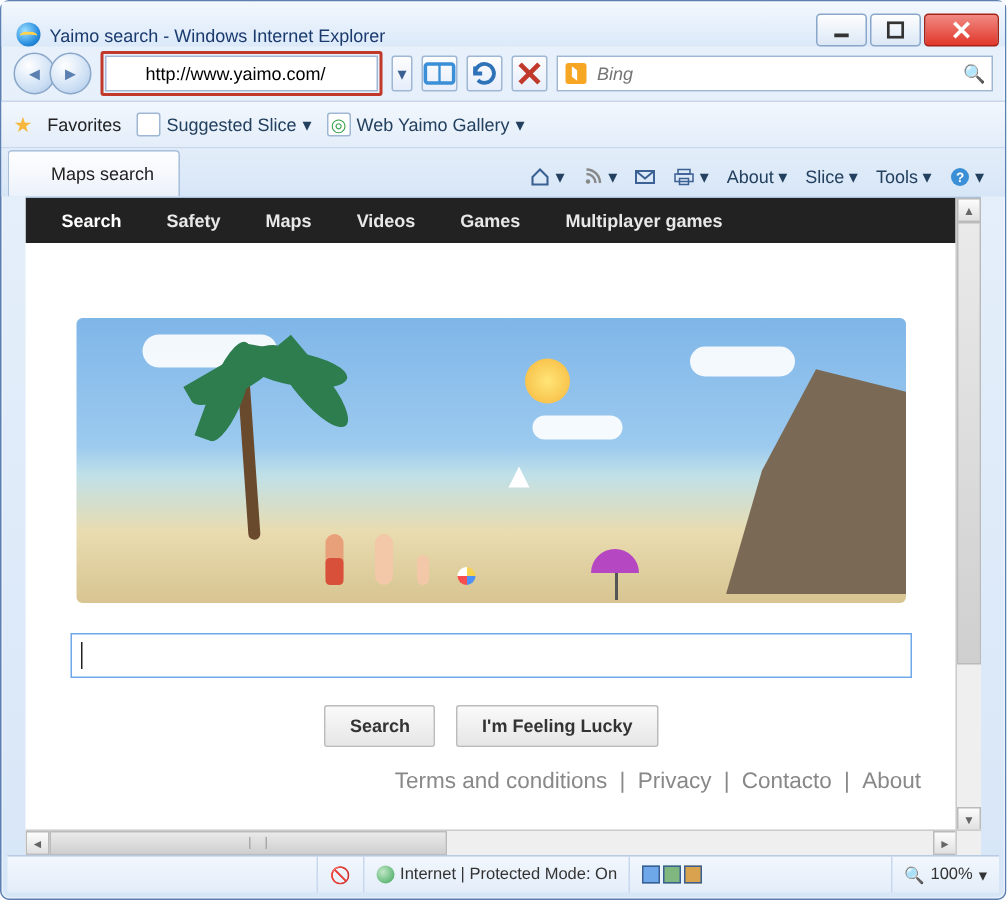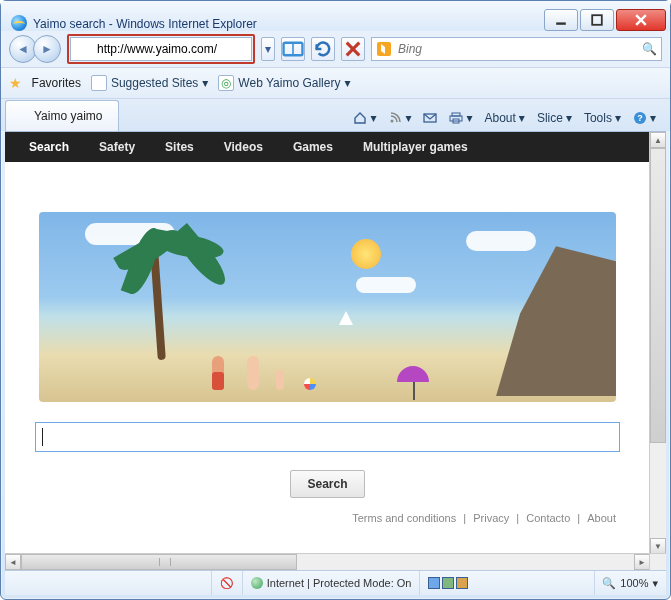--- a/index.html
+++ b/index.html
@@ -31,21 +31,21 @@
 .favrow{height:30px;display:flex;align-items:center;padding:0 8px;gap:10px;border-top:1px solid #c9d8ec;border-bottom:1px solid #c9d8ec;background:linear-gradient(#f2f7fd,#e3edf9)}
 .favrow .star{color:#f6b73c;font-size:14px}
 .favitem{display:flex;align-items:center;gap:4px;color:#23405f}
 .favitem .sq{width:14px;height:14px;background:#fff;border:1px solid #9fb7d4;border-radius:2px;display:flex;align-items:center;justify-content:center}
 .tabrow{height:32px;display:flex;align-items:flex-end;padding:0 4px;background:linear-gradient(#e3edf9,#d7e6f7)}
 .tab{display:flex;align-items:center;gap:6px;background:linear-gradient(#fefefe,#ecf2fb);border:1px solid #a9c0dd;border-bottom:0;border-radius:3px 3px 0 0;padding:4px 16px 4px 8px;height:22px}
 .tab .ie-logo{width:14px;height:14px}
 .tabtools{margin-left:auto;display:flex;align-items:center;gap:4px;padding:0 6px 4px 0}
 .tool{display:flex;align-items:center;gap:3px;padding:2px 4px;color:#23405f}
 .tool svg{width:14px;height:14px}
-.content{flex:1;background:#fff;border-top:1px solid #a9c0dd;position:relative;overflow:hidden;margin:0 4px}
+.content{flex:1;background:#fff;border-top:1px solid #a9c0dd;position:relative;overflow:hidden;margin:0 16px}
 .viewport{position:absolute;inset:0 16px 16px 0;overflow:hidden}
 .sitemenu{background:#222;height:30px;display:flex;align-items:center;gap:30px;padding:0 24px;color:#e8e8e8;font-weight:bold}
 .sitemenu span.active{color:#fff}
 .hero{margin:50px 34px 20px 34px;height:190px;border-radius:4px;position:relative;overflow:hidden;background:linear-gradient(#7fb6e8 0%,#9ccaef 45%,#bfe0e8 55%,#e9dcb0 75%,#d7c491 100%)}
 
 .sun{position:absolute;left:54%;top:14%;width:30px;height:30px;border-radius:50%;background:radial-gradient(circle,#ffe577,#f6b73c)}
 .cloud{position:absolute;background:#fff;border-radius:20px;opacity:.9}
 .c1{left:8%;top:6%;width:90px;height:22px}
 .c2{left:55%;top:34%;width:60px;height:16px}
 .c3{left:74%;top:10%;width:70px;height:20px}
@@ -63,21 +63,21 @@
 .p2{left:36%;background:#f2c8a8}
 .p3{left:41%;width:8px;height:20px;background:#f2c8a8}
 .umbr{position:absolute;left:62%;bottom:20px;width:32px;height:16px;background:#b547c2;border-radius:16px 16px 0 0}
 .umbr:after{content:"";position:absolute;left:50%;top:16px;width:2px;height:18px;background:#555}
 .ball{position:absolute;left:46%;bottom:12px;width:12px;height:12px;border-radius:50%;background:conic-gradient(#f6d34e 0 25%,#4e90f6 0 50%,#f64e4e 0 75%,#fff 0)}
 .searchbox{margin:8px 30px;border:1px solid #6fa8e8;height:28px;display:flex;align-items:center;padding:0 6px}
 .searchbox .cursor{width:1px;height:18px;background:#222;animation:blink 1s infinite}
 @keyframes blink{50%{opacity:0}}
 .searchbtns{display:flex;gap:14px;justify-content:center;margin:18px 0 10px 0}
 .searchbtns button{background:linear-gradient(#fafafa,#e6e6e6);border:1px solid #bbb;border-radius:2px;padding:6px 16px;font-weight:bold;font-family:inherit;font-size:12px;color:#333}
-.footerlinks{text-align:right;color:#888;font-size:11px;padding:4px 30px}
+.footerlinks{text-align:right;color:#888;font-size:15px;padding:4px 20px}
 .footerlinks span{margin:0 4px}
 .vscroll{position:absolute;right:0;top:0;bottom:16px;width:16px;background:#efefef;border-left:1px solid #ccc}
 .vscroll .arrow,.hscroll .arrow{height:16px;width:16px;background:linear-gradient(#fdfdfd,#e0e0e0);border:1px solid #bbb;box-sizing:border-box;display:flex;align-items:center;justify-content:center;color:#666;font-size:8px}
 .vscroll .thumb{position:absolute;top:16px;left:0;right:0;height:70%;background:linear-gradient(#eaeaea,#cfcfcf);border:1px solid #bbb;box-sizing:border-box}
 .vscroll .arrow.dn{position:absolute;bottom:0}
 .hscroll{position:absolute;left:0;right:16px;bottom:0;height:16px;background:#efefef;border-top:1px solid #ccc;display:flex}
 .hscroll .track{flex:1;position:relative}
 .hscroll .thumb{position:absolute;left:0;top:0;bottom:0;width:45%;background:linear-gradient(#eaeaea,#cfcfcf);border:1px solid #bbb;box-sizing:border-box}
 .hscroll .thumb:after{content:"";position:absolute;left:50%;top:3px;bottom:3px;width:10px;border-left:1px solid #aaa;border-right:1px solid #aaa}
 .corner{position:absolute;right:0;bottom:0;width:16px;height:16px;background:#efefef;border-left:1px solid #ccc;border-top:1px solid #ccc}
@@ -155,34 +155,34 @@
     </div>
   </div>
 
   <div class="favrow">
     <span class="star">★</span>
     <span>Favorites</span>
     <div class="favitem">
       <span class="sq">
           <span class="bing" style="width:10px;height:10px"></span>
         </span>
-      <span>Suggested Sites</span>
+      <span>Suggested Slice</span>
       <span>▾</span>
     </div>
     <div class="favitem">
       <span class="sq" style="color:#2e9e46">◎</span>
       <span>Web Yaimo Gallery</span>
       <span>▾</span>
     </div>
   </div>
 
   <div class="tabrow">
     <div class="tab">
       <span class="ie-logo"></span>
-      <span>Yaimo yaimo</span>
+      <span>Maps search</span>
     </div>
     <div class="tabtools">
       <div class="tool"><svg viewBox="0 0 14 14">
             <path d="M2 7l5-5 5 5v5H2z" fill="none" stroke="#3a5f93" stroke-width="1.4"></path>
           </svg>▾</div>
       <div class="tool"><svg viewBox="0 0 14 14">
             <circle cx="4" cy="10" r="1.5" fill="#888"></circle>
             <path d="M3 5a6 6 0 0 1 6 6M3 2a9 9 0 0 1 9 9" fill="none" stroke="#888" stroke-width="1.6"></path>
           </svg>▾</div>
       <div class="tool">
@@ -204,21 +204,21 @@
             <text x="7" y="10" text-anchor="middle" fill="#fff" font-size="9" font-weight="bold">?</text>
           </svg>▾</div>
     </div>
   </div>
 
   <div class="content">
     <div class="viewport">
       <div class="sitemenu">
         <span class="active">Search</span>
         <span>Safety</span>
-        <span>Sites</span>
+        <span>Maps</span>
         <span>Videos</span>
         <span>Games</span>
         <span>Multiplayer games</span>
       </div>
 
       <div class="hero">
         <div class="cloud c1"></div>
         <div class="cloud c2"></div>
         <div class="cloud c3"></div>
         <div class="sun"></div>
@@ -235,20 +235,21 @@
         <div class="ball"></div>
         <div class="umbr"></div>
       </div>
 
       <div class="searchbox">
         <span class="cursor"></span>
       </div>
 
       <div class="searchbtns">
         <button>Search</button>
+        <button>I'm Feeling Lucky</button>
       </div>
 
       <div class="footerlinks">
         <span>Terms and conditions</span> |
         <span>Privacy</span> |
         <span>Contacto</span> |
         <span>About</span>
       </div>
     </div>
 

